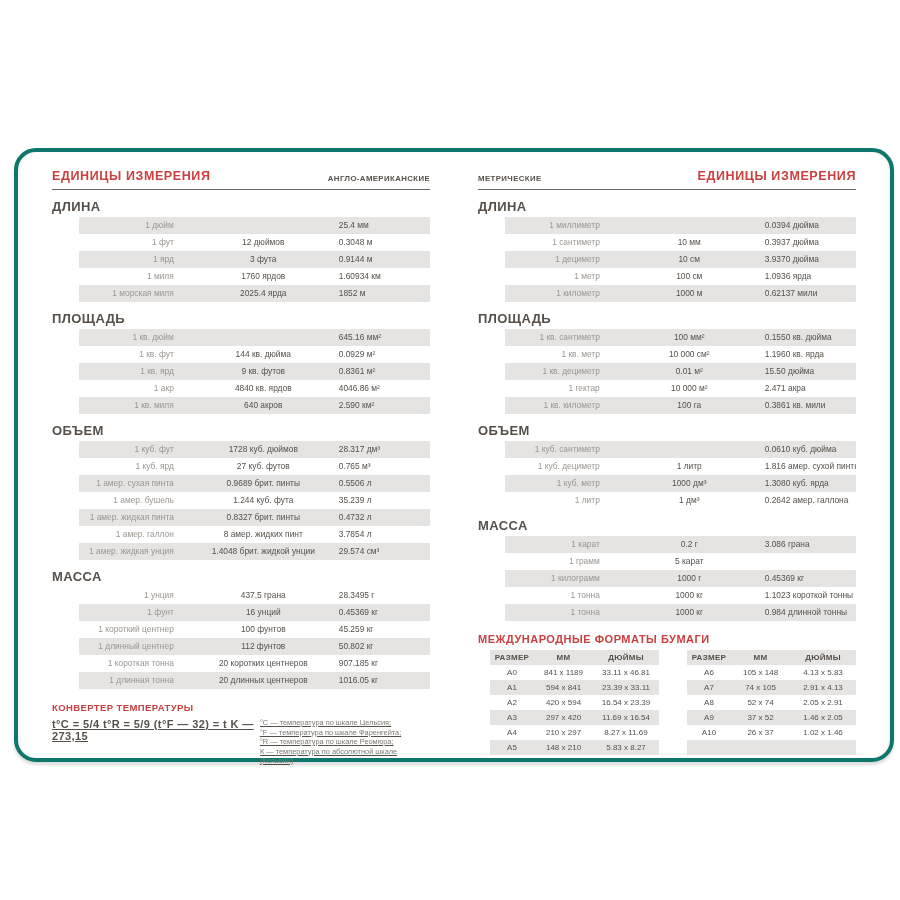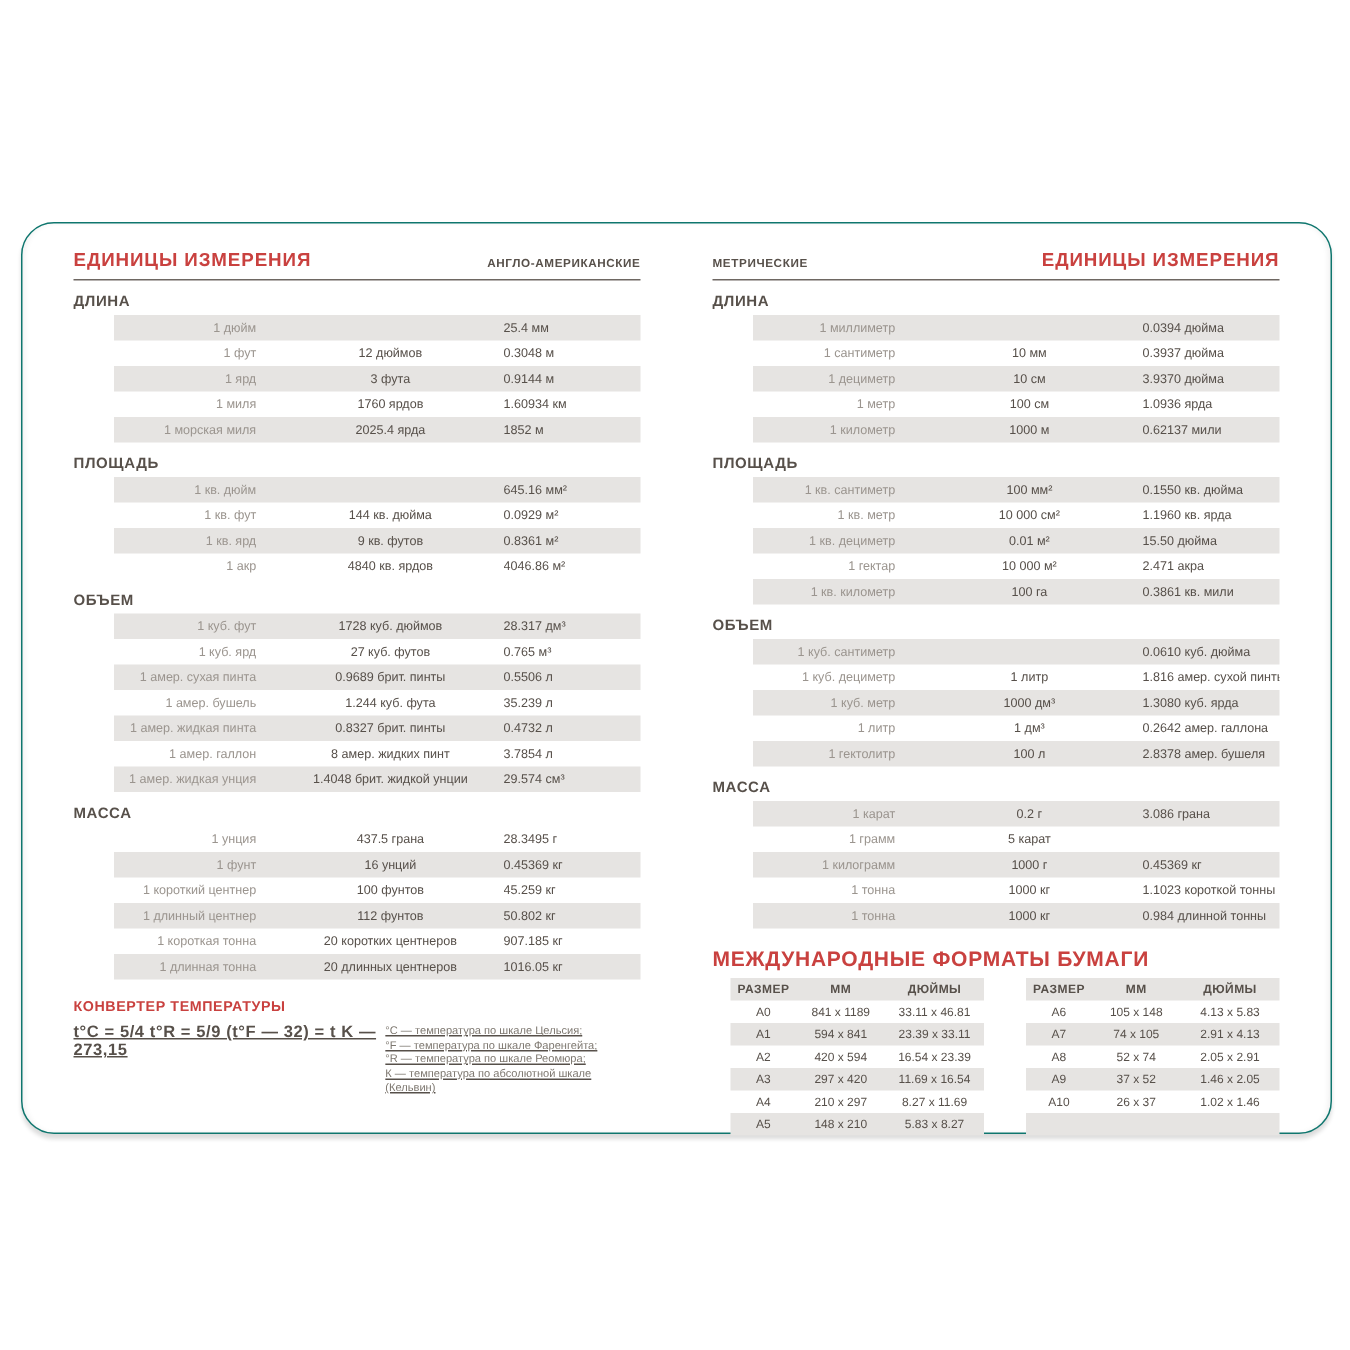--- a/index.html
+++ b/index.html
@@ -1,40 +1,40 @@
 <!DOCTYPE html>
 <html style="--red: #c9413f;"><head>
 <meta charset="utf-8">
 <style>
   html,body{margin:0;padding:0;background:#fff;}
   .canvas{position:relative;width:900px;height:900px;background:#fff;overflow:hidden;
           font-family:"Liberation Sans",sans-serif;color:#57504a;}
   .book{position:absolute;left:14px;top:148px;width:872px;height:606px;background:#fff;
-        border:1px solid #0f766e;border-radius:22px;
+        border:4px solid #0f766e;border-radius:22px;
         box-shadow:0 3px 3px rgba(0,0,0,.14), inset 3px 0 4px -2px rgba(0,0,0,.07), inset -3px 0 4px -2px rgba(0,0,0,.07);
         display:flex;}
   .page{width:50%;box-sizing:border-box;padding-top:13px;}
   .page-left{padding-left:34px;padding-right:24px;}
   .page-right{padding-left:24px;padding-right:34px;}
   .page-header{display:flex;justify-content:space-between;align-items:flex-end;height:18px;}
   .page-title{font-size:12.5px;font-weight:bold;letter-spacing:.6px;color:var(--red);}
   .corner-label{font-size:7.8px;font-weight:bold;letter-spacing:.4px;color:#57504a;}
   .header-rule{border:none;border-top:1.5px solid #6e6762;margin:6px 0 0 0;}
-  .section-title{font-size:10px;font-weight:bold;letter-spacing:.4px;color:#57504a;margin:9px 0 3px 0;}
+  .section-title{font-size:13px;font-weight:bold;letter-spacing:.4px;color:#57504a;margin:9px 0 3px 0;}
   .row{display:grid;grid-template-columns:31% 43% 26%;height:17px;line-height:17px;font-size:8.4px;margin-left:27px;}
   .row.shade{background:#e6e4e2;}
   .row .c{white-space:nowrap;overflow:hidden;}
   .row .c0{text-align:right;color:#9b958f;padding-right:14px;}
   .row .c1{text-align:center;color:#57504a;}
   .row .c2{text-align:left;color:#57504a;}
   .temp-title{font-size:9.5px;font-weight:bold;letter-spacing:.4px;color:var(--red);margin:13px 0 5px 0;}
   .temp-body{display:flex;text-decoration:underline;}
   .temp-formula{font-size:11px;font-weight:bold;color:#57504a;letter-spacing:.4px;width:55%;}
   .temp-legend{font-size:7.4px;color:#7d776f;line-height:9.5px;width:45%;}
-  .paper-title{font-size:14px;font-weight:bold;letter-spacing:.5px;color:var(--red);margin:12px 0 5px 0;}
+  .paper-title{font-size:11px;font-weight:bold;letter-spacing:.5px;color:var(--red);margin:12px 0 5px 0;}
   .paper-tables{display:flex;gap:16px;}
   .paper-table{flex:1;}
   .prow{display:grid;grid-template-columns:26% 35% 39%;height:15px;line-height:15px;font-size:8px;text-align:center;color:#57504a;margin-left:12px;}
   .prow.head{font-weight:bold;letter-spacing:.3px;}
   .prow.shade{background:#e6e4e2;}
 </style>
 </head>
 <body>
 
 <div class="canvas">
@@ -89,20 +89,25 @@
             </div>
             <div class="row shade">
               <div class="c c0">1 кв. ярд</div>
               <div class="c c1">9 кв. футов</div>
               <div class="c c2">0.8361 м²</div>
             </div>
             <div class="row">
               <div class="c c0">1 акр</div>
               <div class="c c1">4840 кв. ярдов</div>
               <div class="c c2">4046.86 м²</div>
+            </div>
+            <div class="row shade">
+              <div class="c c0">1 кв. миля</div>
+              <div class="c c1">640 акров</div>
+              <div class="c c2">2.590 км²</div>
             </div>
           </div>
           <div class="section">
             <div class="section-title">ОБЪЕМ</div>
             <div class="row shade">
               <div class="c c0">1 куб. фут</div>
               <div class="c c1">1728 куб. дюймов</div>
               <div class="c c2">28.317 дм³</div>
             </div>
             <div class="row">
@@ -262,25 +267,20 @@
             <div class="row shade">
               <div class="c c0">1 куб. метр</div>
               <div class="c c1">1000 дм³</div>
               <div class="c c2">1.3080 куб. ярда</div>
             </div>
             <div class="row">
               <div class="c c0">1 литр</div>
               <div class="c c1">1 дм³</div>
               <div class="c c2">0.2642 амер. галлона</div>
             </div>
-            <div class="row shade">
-              <div class="c c0">1 гектолитр</div>
-              <div class="c c1">100 л</div>
-              <div class="c c2">2.8378 амер. бушеля</div>
-            </div>
           </div>
           <div class="section">
             <div class="section-title">МАССА</div>
             <div class="row shade">
               <div class="c c0">1 карат</div>
               <div class="c c1">0.2 г</div>
               <div class="c c2">3.086 грана</div>
             </div>
             <div class="row">
               <div class="c c0">1 грамм</div>

